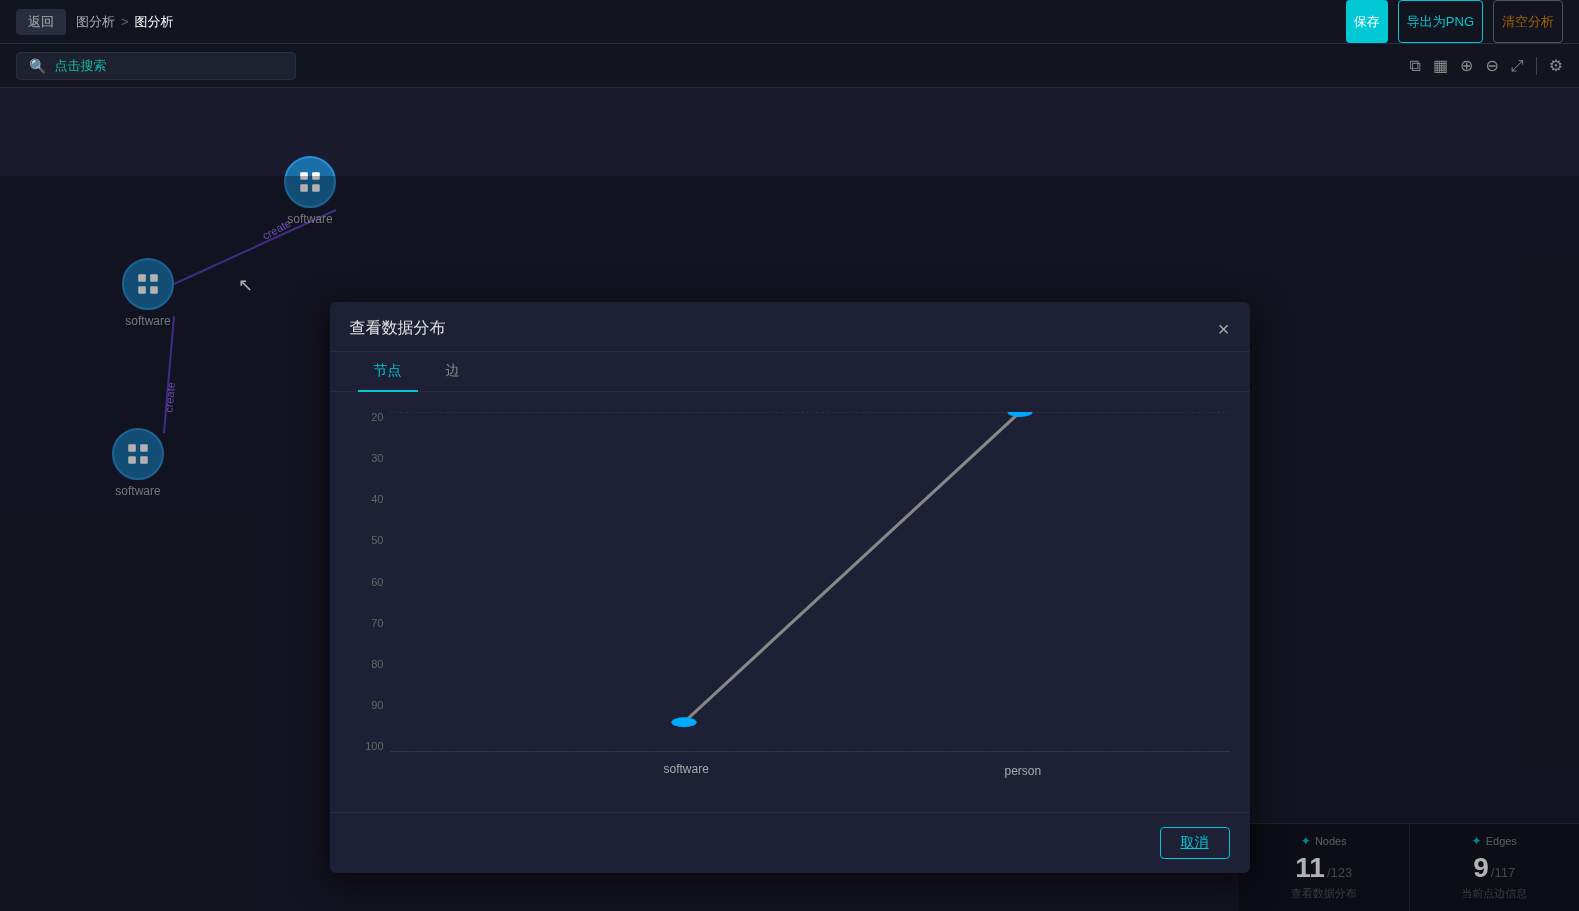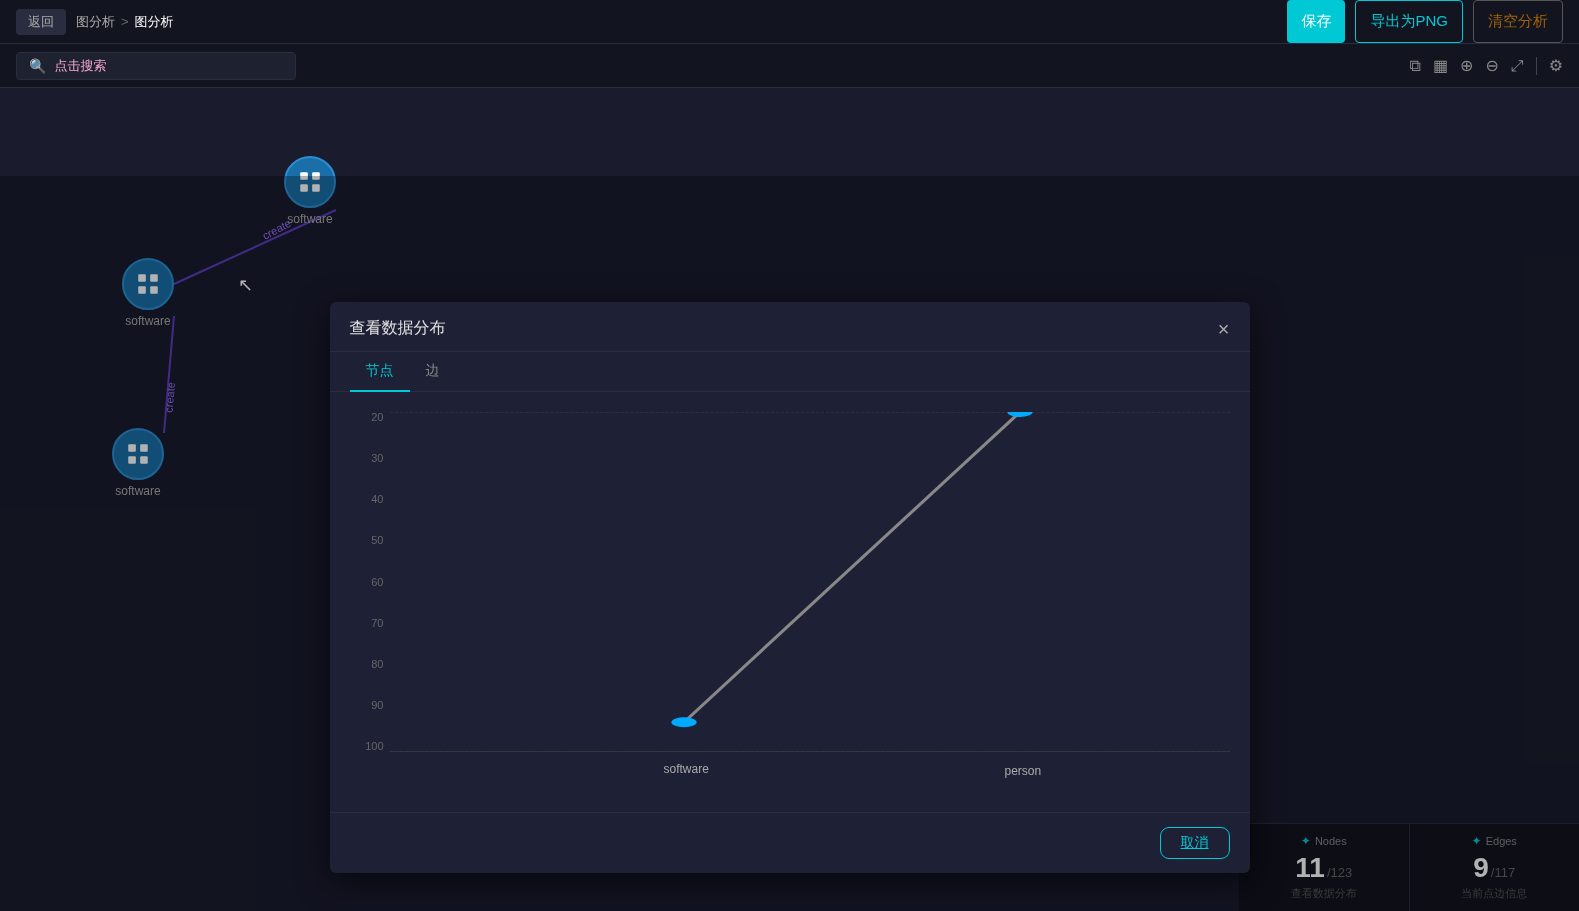--- a/index.html
+++ b/index.html
@@ -49,23 +49,23 @@
     .breadcrumb .current { color: #fff; }
     .topbar-right {
       margin-left: auto;
       display: flex;
       gap: 10px;
     }
     .topbar-btn {
       background: #00c8d4;
       border: none;
       color: #fff;
-      padding: 5px 14px;
+      padding: 5px 8px;
       border-radius: 4px;
-      font-size: 15px;
+      font-size: 13px;
       cursor: pointer;
     }
     .topbar-btn.outline {
       background: transparent;
       border: 1px solid #00c8d4;
       color: #00c8d4;
     }
     .topbar-btn.clear {
       background: transparent;
       border: 1px solid #555;
@@ -85,21 +85,21 @@
       display: flex;
       align-items: center;
       gap: 8px;
       background: #1e2130;
       border: 1px solid #2a2d40;
       border-radius: 4px;
       padding: 4px 12px;
       width: 280px;
     }
     .search-icon-svg { color: #666; font-size: 14px; }
-    .search-placeholder { color: #f9a8d4; font-size: 13px; }
+    .search-placeholder { color: #14b8a6; font-size: 13px; }
     .toolbar-right {
       margin-left: auto;
       display: flex;
       align-items: center;
       gap: 12px;
     }
     .toolbar-icon {
       color: #888;
       font-size: 16px;
       cursor: pointer;
@@ -257,22 +257,22 @@
     .modal-close-btn {
       background: none;
       border: none;
       color: #aaa;
       font-size: 20px;
       cursor: pointer;
       line-height: 1;
     }
     .modal-tabs {
       display: flex;
-      gap: 0;
-      padding: 0 20px;
+      gap: 12px;
+      padding: 0 28px;
       border-bottom: 1px solid #2a2d40;
     }
     .modal-tab {
       padding: 10px 16px;
       font-size: 14px;
       color: #888;
       cursor: pointer;
       border-bottom: 2px solid transparent;
       margin-bottom: -1px;
     }
@@ -337,21 +337,21 @@
       padding: 14px 20px;
       display: flex;
       justify-content: flex-end;
       border-top: 1px solid #2a2d40;
     }
     .cancel-btn {
       background: transparent;
       border: 1px solid #00c8d4;
       color: #00c8d4;
       padding: 6px 20px;
-      border-radius: 9px;
+      border-radius: 4px;
       font-size: 14px;
       cursor: pointer;
       text-decoration: underline;
     }
   </style>
 </head>
 <body>
 
 <div class="topbar">
   <div class="topbar-left">

